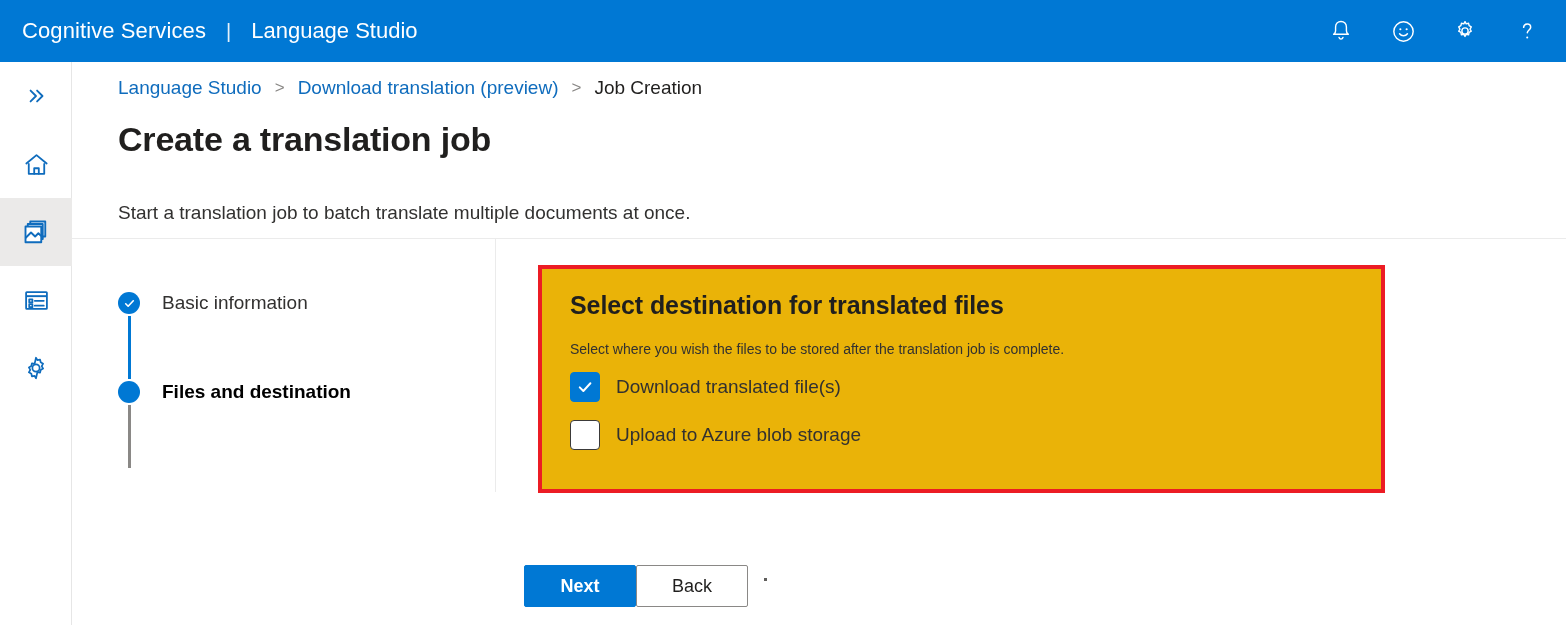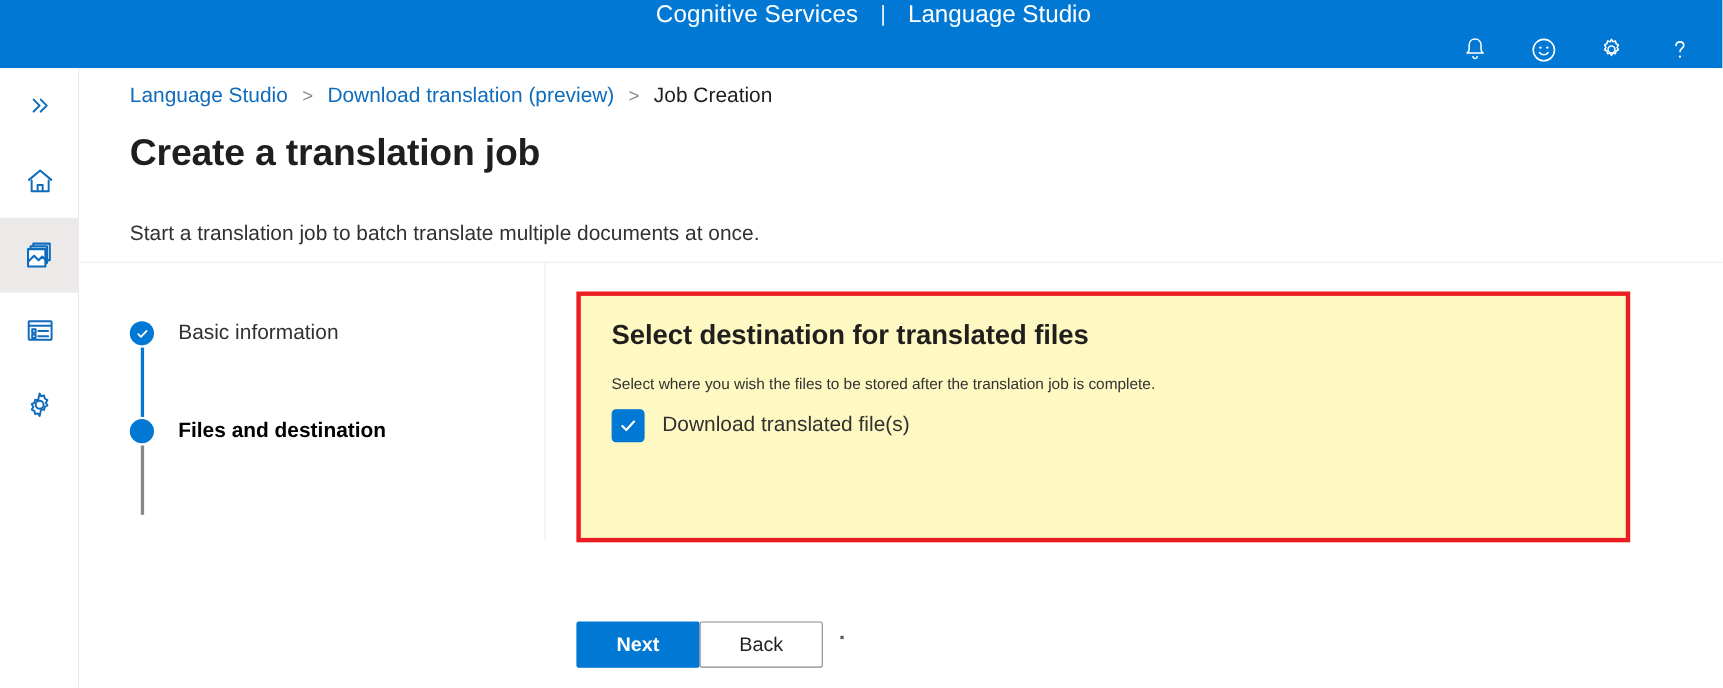--- a/index.html
+++ b/index.html
@@ -9,21 +9,21 @@
     font-family: "Liberation Sans", sans-serif;
     overflow: hidden;
   }
   .app { position: relative; width: 1566px; height: 625px; }
 
   
   .topbar {
     position: absolute; top: 0; left: 0;
     width: 1566px; height: 62px;
     background: #0078d4;
-    display: flex; align-items: center; flex-direction: column;
+    display: flex; align-items: center;
   }
   .brand-group { display: flex; align-items: center; padding-left: 22px; }
   .brand-primary {
     color: #ffffff; font-size: 22px; font-weight: 400; letter-spacing: .1px;
     white-space: nowrap;
   }
   .brand-sep {
     color: #ffffff; font-size: 20px; font-weight: 300;
     margin: 0 20px; opacity: .9;
   }
@@ -106,24 +106,24 @@
   }
   .step-label.active { font-weight: 700; color: #000000; }
   .step-connector {
     width: 3px; height: 63px; margin-left: 10px;
   }
   .step-connector.done { background: #0078d4; }
   .step-connector.pending { background: #8a8886; }
 
   
   .panel-highlight {
-    position: absolute; top: 203px; left: 452px;
-    width: 958px; height: 228px;
+    position: absolute; top: 203px; left: 466px;
+    width: 847px; height: 228px;
     border: 4px solid #ec1c24;
-    background: #fef9c3;
+    background: #eab308;
   }
   .panel-inner { padding: 22px 28px 0 28px; }
   .panel-title {
     font-size: 25px; font-weight: 600; color: #201f1e;
     letter-spacing: -.1px; white-space: nowrap;
   }
   .panel-desc {
     margin-top: 21px; font-size: 14px; color: #323130; white-space: nowrap;
   }
   .checklist { margin-top: 12px; }
@@ -301,20 +301,24 @@
 
           <div class="check-row">
             <span class="checkbox checked">
               <svg width="18" height="18" viewBox="0 0 24 24" fill="none" stroke="#ffffff" stroke-width="2.6" stroke-linecap="round" stroke-linejoin="round">
                 <path d="M5 12.5l4.8 4.8L19.2 7"></path>
               </svg>
             </span>
             <span class="check-label">Download translated file(s)</span>
           </div>
 
+          <div class="check-row">
+            <span class="checkbox unchecked"></span>
+            <span class="check-label">Upload to Azure blob storage</span>
+          </div>
 
         </div>
       </div>
     </div>
 
     <div class="footer-actions">
       <div class="btn btn-primary">Next</div>
       <div class="btn btn-secondary">Back</div>
       <div class="stray-dot"></div>
     </div>

